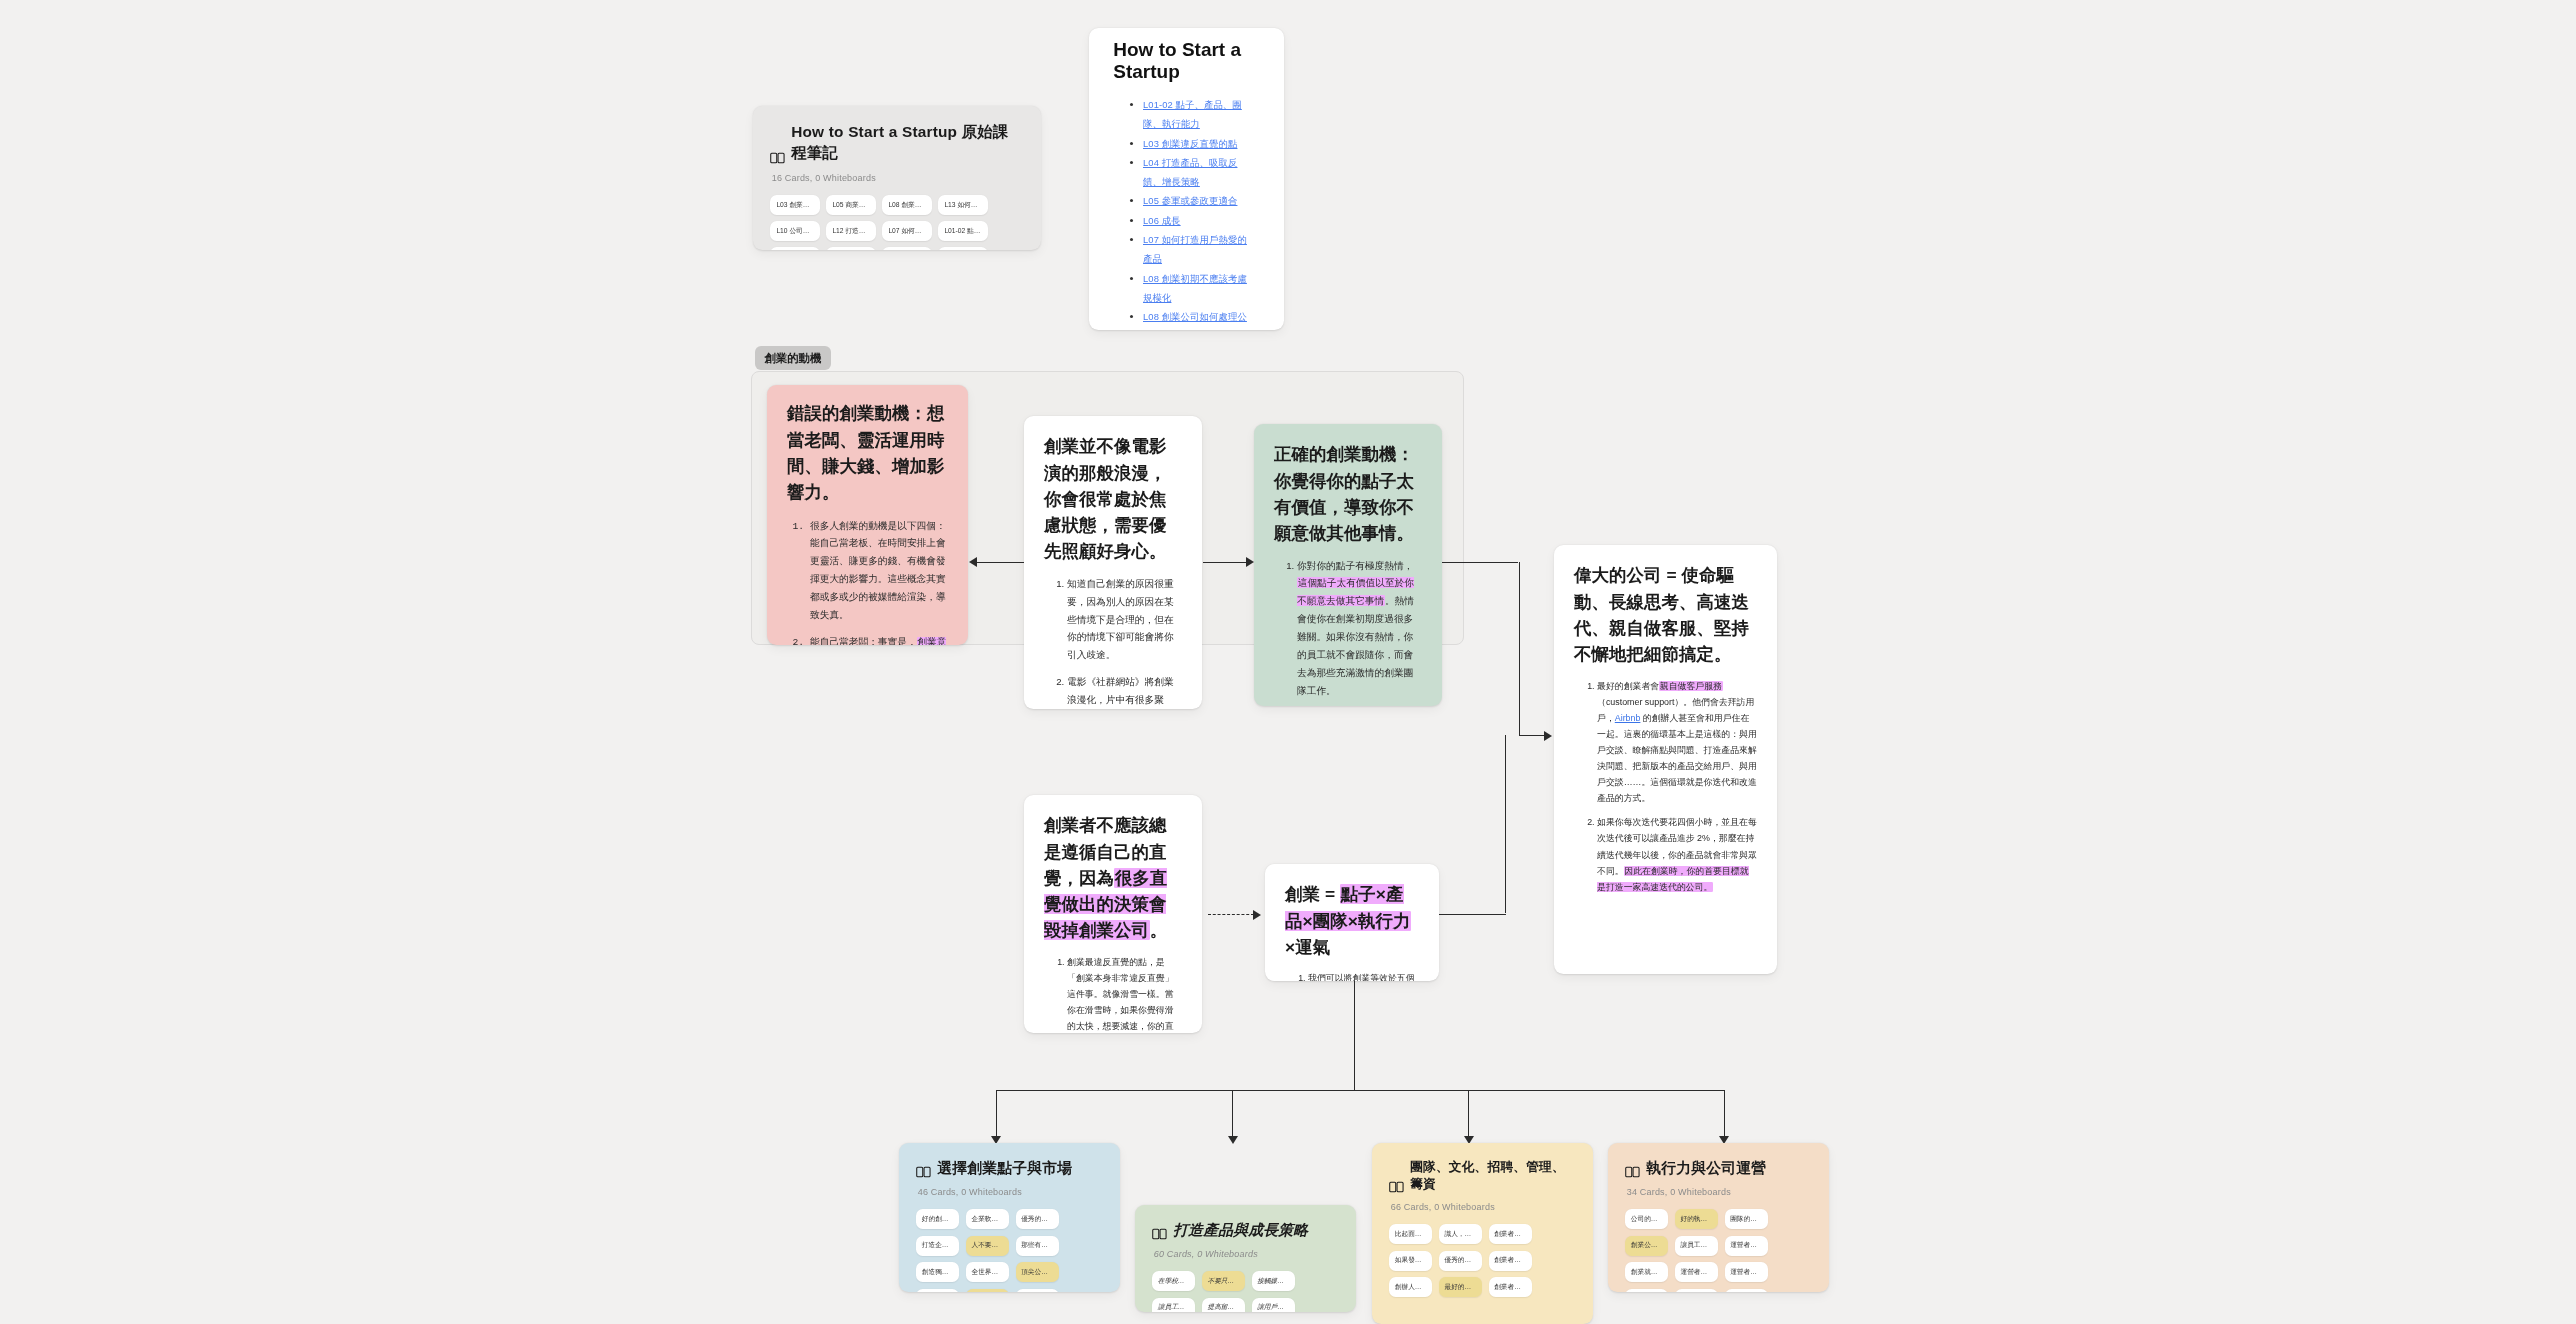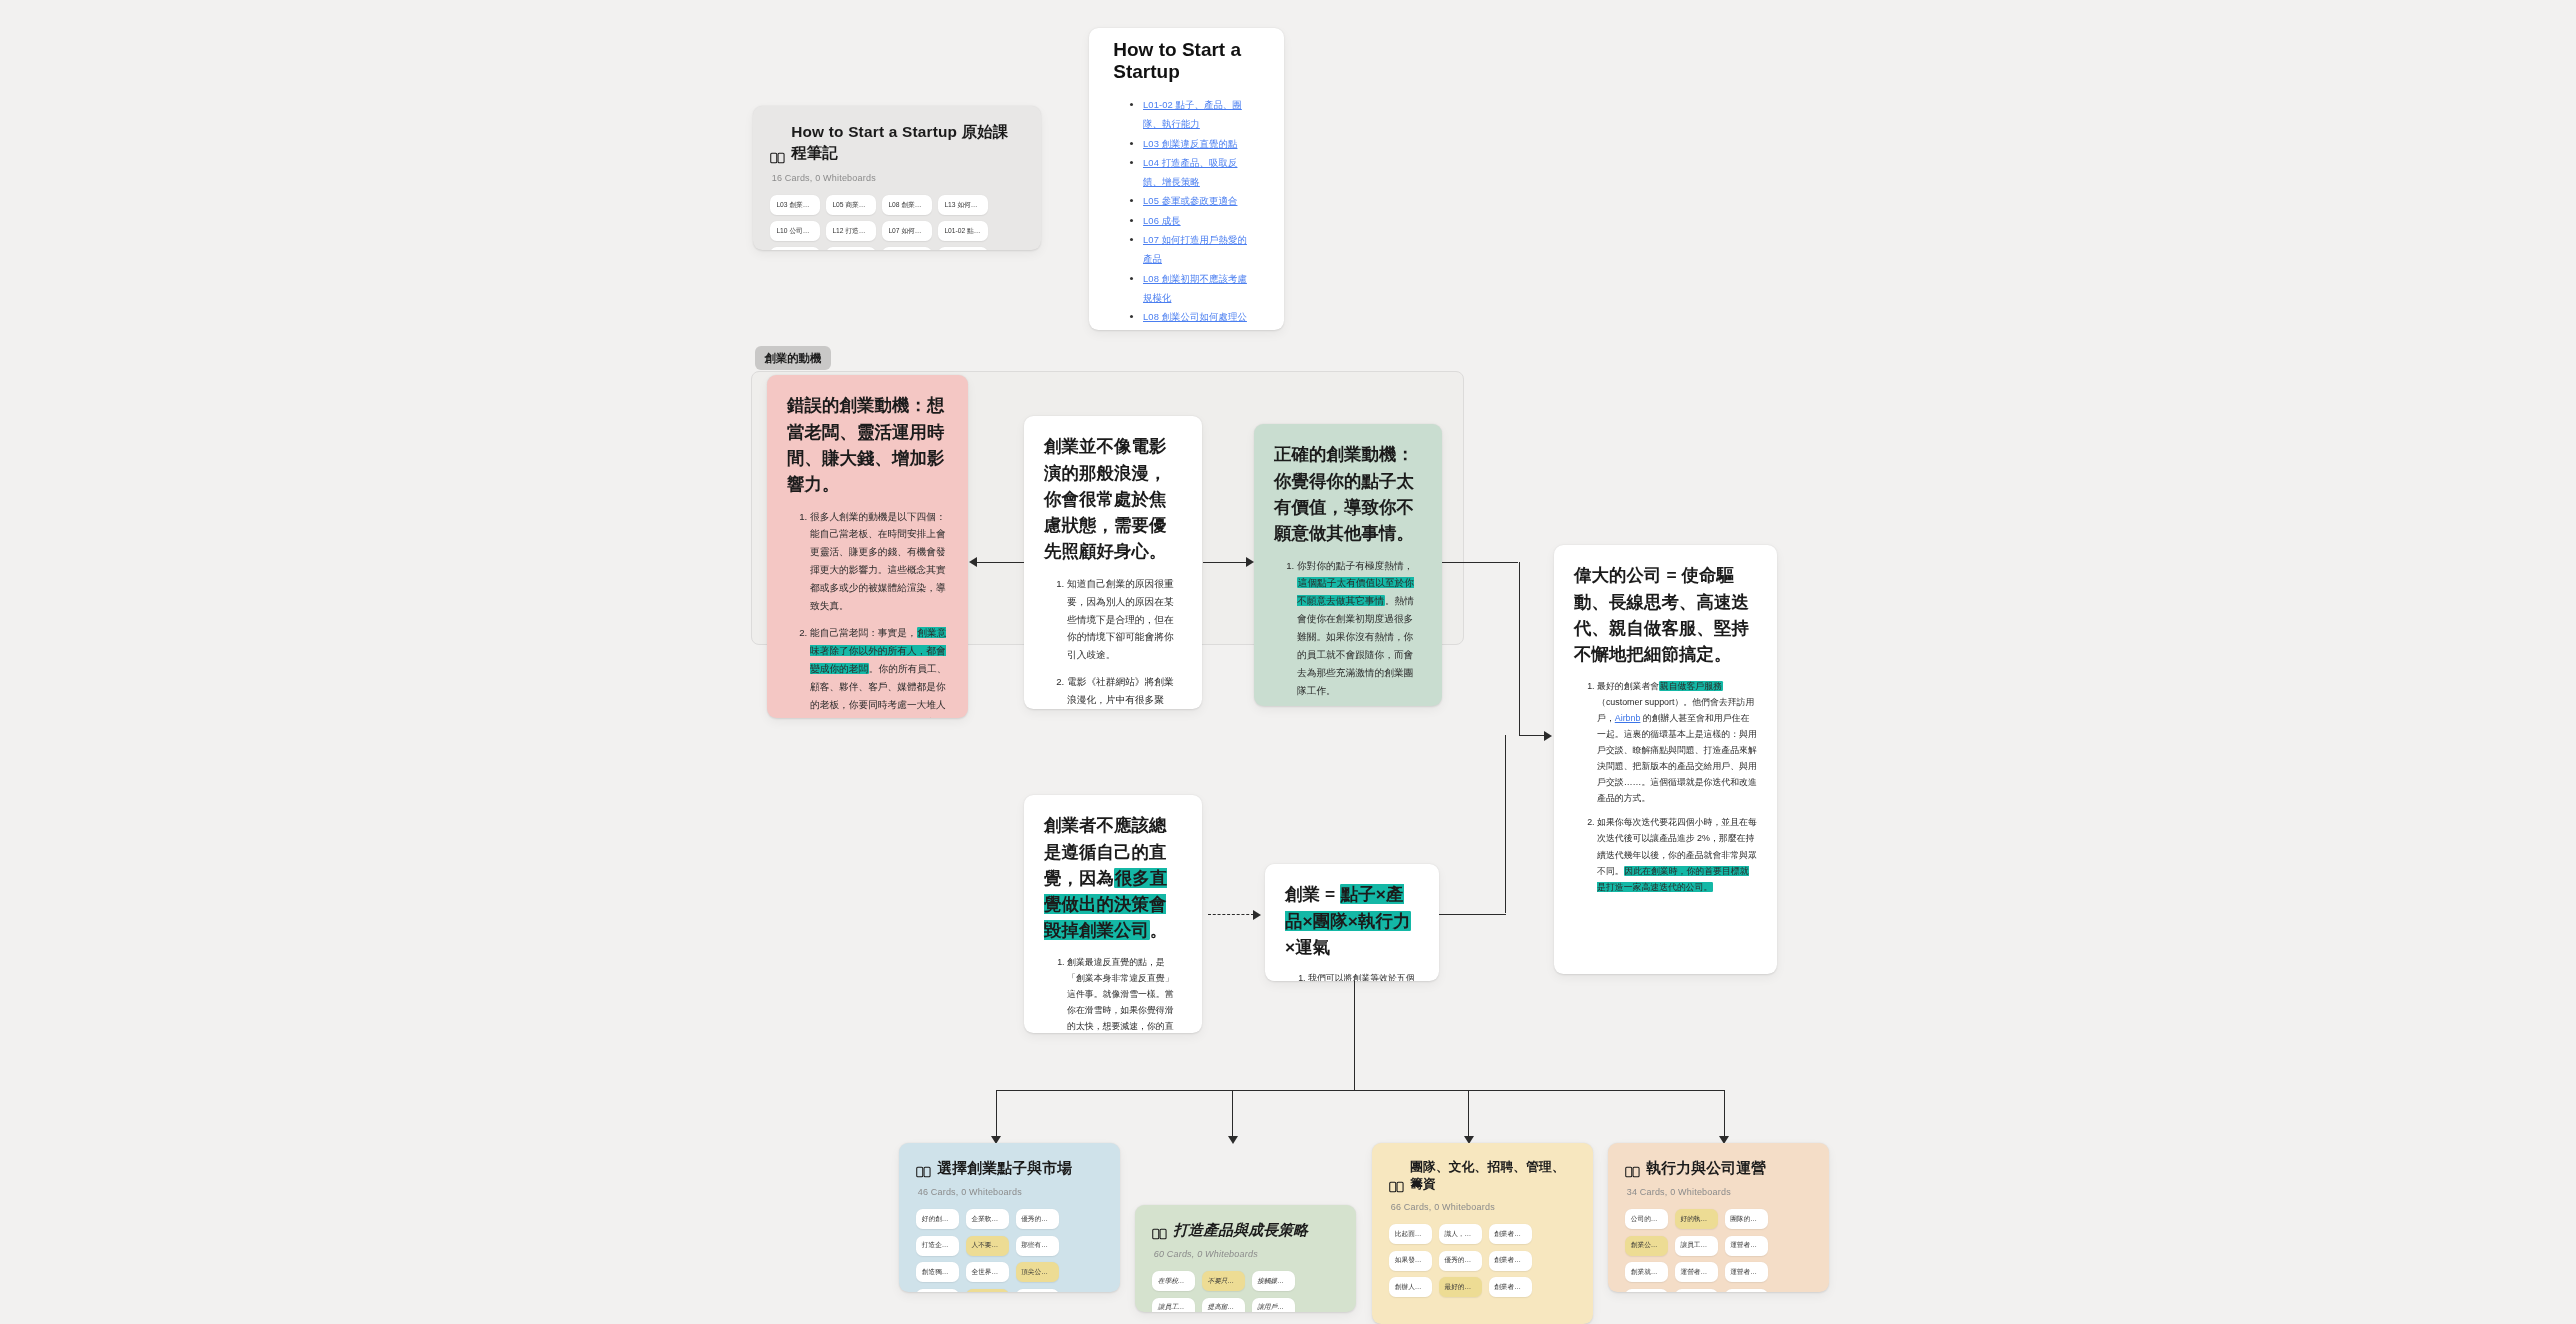--- a/index.html
+++ b/index.html
@@ -28,21 +28,21 @@
     line-height:1.5;
     font-weight:bold;
     color:#1b1b1b;
     letter-spacing:0.1px;
   }
   .note ol{
     margin:0;padding-left:23px;
     font-size:9.7px;line-height:1.85;color:#2a2a2a;
   }
   .note ol li{margin-bottom:8.7px;}
-  .hl{background:#14b8a6;border-radius:1.3px;padding:0 0.7px;margin-top:16px;}
+  .hl{background:#f0abfc;border-radius:1.3px;padding:0 0.7px;margin-top:16px;}
   .lk{color:#3b74e8;text-decoration:underline;text-underline-offset:1.3px;}
 
   
   .board{padding:16px 17.4px 17.4px 17.4px;}
   .board .bhead{display:flex;align-items:flex-end;gap:6px;}
   .board .bicon{
     width:14.8px;height:12px;flex:0 0 auto;position:relative;
   }
   .board .bicon svg{display:block;}
   .board h3{
@@ -137,21 +137,21 @@
         <li><a>L03 創業違反直覺的點</a></li>
         <li><a>L04 打造產品、吸取反饋、增長策略</a></li>
         <li><a>L05 參軍或參政更適合</a></li>
         <li><a>L06 成長</a></li>
         <li><a>L07 如何打造用戶熱愛的產品</a></li>
         <li><a>L08 創業初期不應該考慮規模化</a></li>
         <li><a>L08 創業公司如何處理公共關係</a></li>
       </ul>
   </div>
 
-  <div class="card note" style="left:767px;top:375px;width:201px;height:343px;background:#f4c7c4;">
+  <div class="card note" style="left:767px;top:385px;width:201px;height:260px;background:#f4c7c4;font-family:Liberation Mono, monospace;">
     <h2>錯誤的創業動機：想當老闆、靈活運用時間、賺大錢、增加影響力。</h2>
     <ol id="ol-wrong">
         <li><span>很多人創業的動機是以下四個：能自己當老板、在時間安排上會更靈活、賺更多的錢、有機會發揮更大的影響力。這些概念其實都或多或少的被媒體給渲染，導致失真。</span></li>
         <li><span>能自己當老闆：事實是，</span><span class="hl">創業意味著除了你以外的所有人，都會變成你的老闆</span><span>。你的所有員工、顧客、夥伴、客戶、媒體都是你的老板，你要同時考慮一大堆人的生活，日復一日的解決大家的問題，而且這些問題常常還是互相衝突的。如果你只是想對別人使用權力，參軍或參政更適合，別當老闆。</span></li>
       </ol>
   </div>
 
   <div class="card note" style="left:1024px;top:416px;width:178px;height:293px;">
     <h2>創業並不像電影演的那般浪漫，你會很常處於焦慮狀態，需要優先照顧好身心。</h2>
     <ol id="ol-reality">

